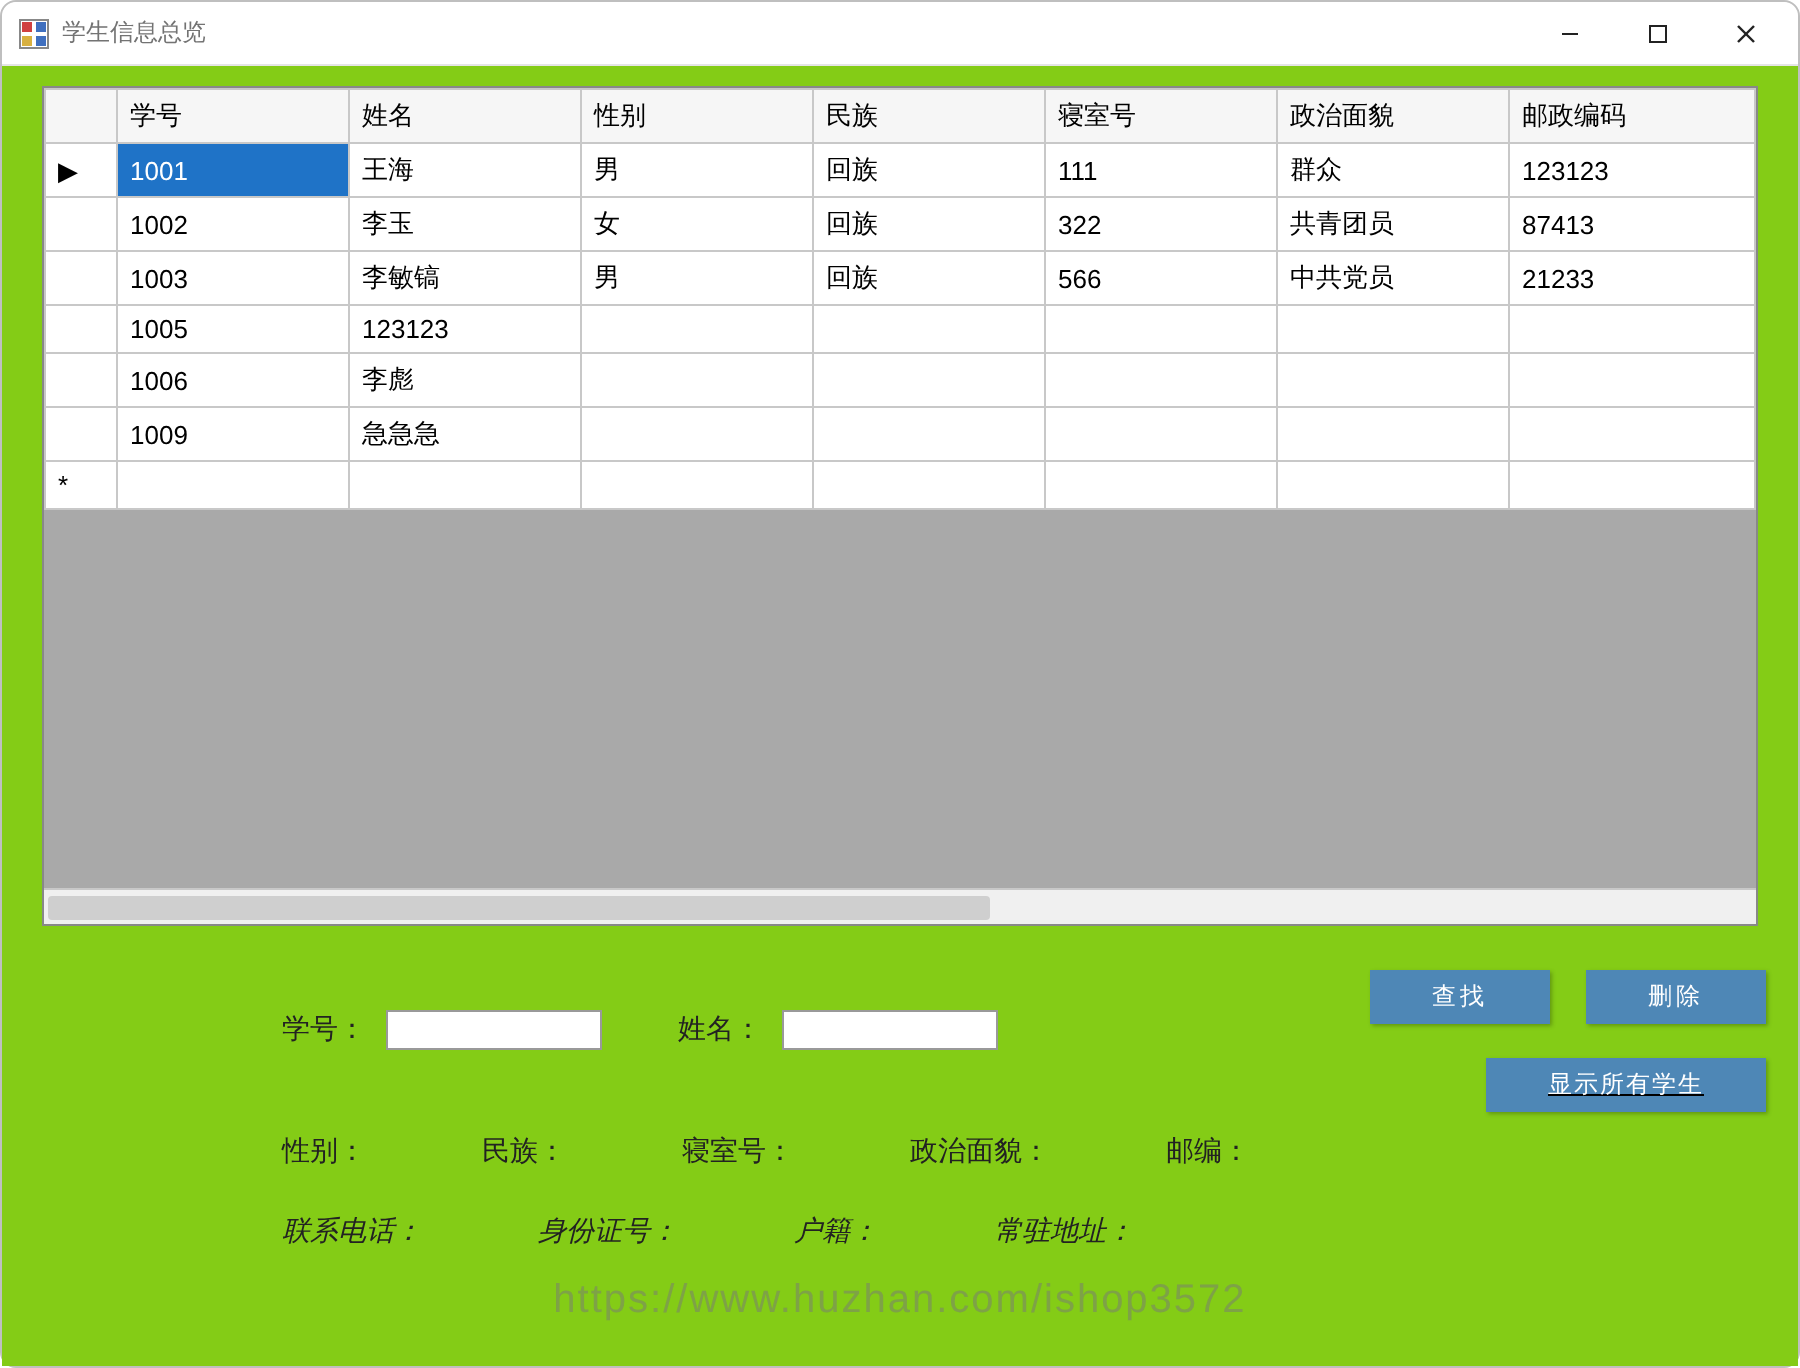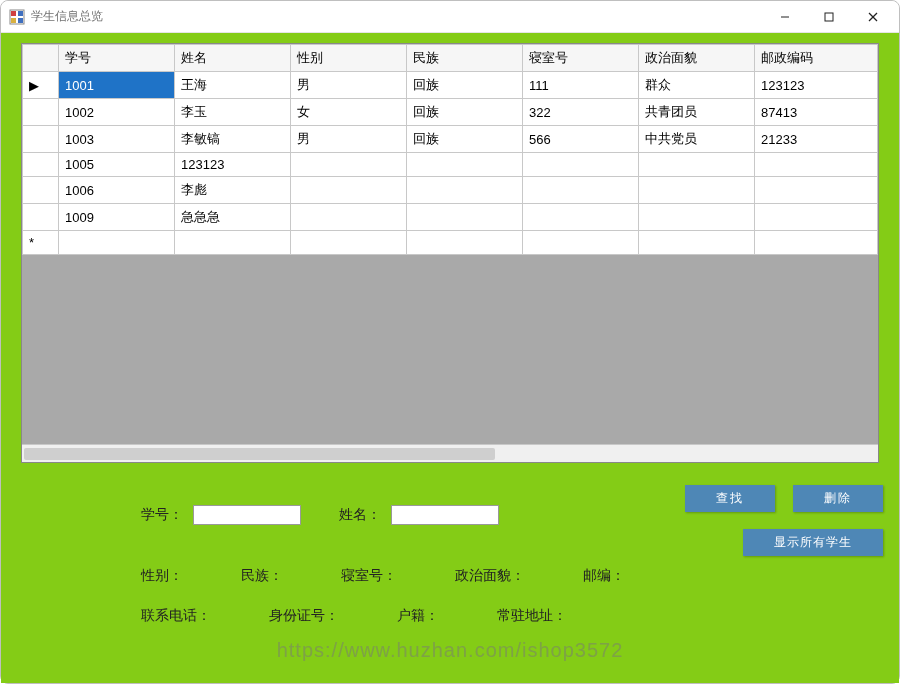--- a/index.html
+++ b/index.html
@@ -126,20 +126,21 @@
     top: -4px;
     display: flex;
     gap: 18px;
   }
   .btn-row2 {
     position: absolute;
     right: -4px;
     top: 40px;
     display: flex;
     gap: 26px;
+    text-decoration: underline;
   }
   .btn {
     background: #4e87b6;
     color: #fff;
     border: none;
     height: 27px;
     min-width: 90px;
     padding: 0 16px;
     font-size: 12px;
     font-family: inherit;
@@ -169,21 +170,21 @@
   }
   .info-row {
     position: absolute;
     left: 120px;
     display: flex;
     gap: 58px;
     font-size: 14px;
     color: #222;
   }
   .info-row.r1 { top: 78px; }
-  .info-row.r2 { top: 118px; }
+  .info-row.r2 { top: 118px; font-style: italic; }
   .watermark {
     position: absolute;
     left: 0; right: 0;
     bottom: 22px;
     text-align: center;
     color: rgba(120,120,120,0.5);
     font-size: 20px;
     font-family: Arial, sans-serif;
     pointer-events: none;
     letter-spacing: 1px;

